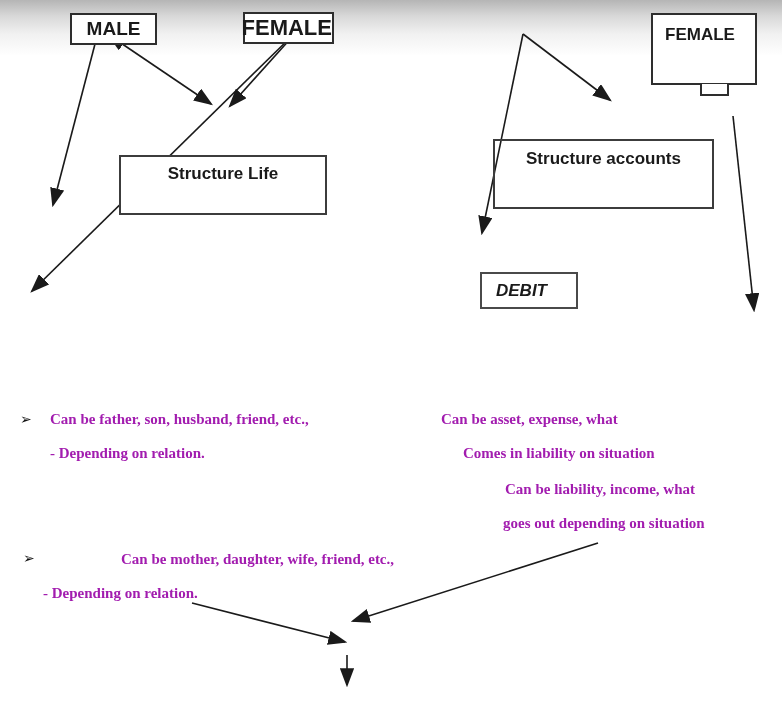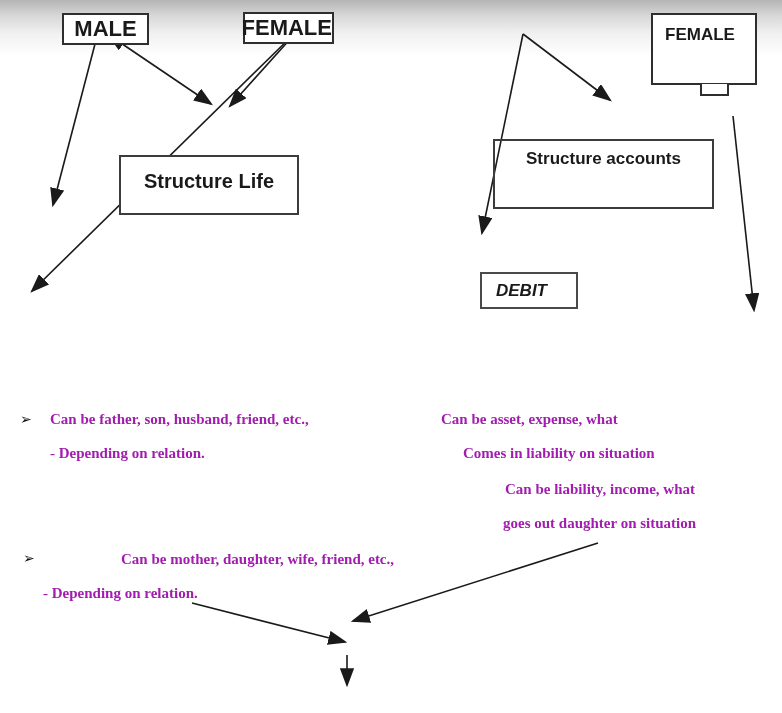--- a/index.html
+++ b/index.html
@@ -19,24 +19,24 @@
   .box{
     position:absolute;
     background:#ffffff;
     border:2px solid #2e2e2e;
     box-sizing:border-box;
     color:#1a1a1a;
     font-weight:bold;
   }
   .box-label{white-space:nowrap;}
   .box-center{display:flex;align-items:center;justify-content:center;}
-  .box-male{left:62px;top:13px;width:87px;height:32px;font-size:22px;}
+  .box-male{left:70px;top:13px;width:87px;height:32px;font-size:19px;}
   .box-female{left:243px;top:12px;width:91px;height:32px;font-size:22px;justify-content:flex-end;}
-  .box-structure-life{left:119px;top:155px;width:180px;height:60px;font-size:20px;
-    border-color:#3c3c3c;display:flex;justify-content:center;align-items:flex-start;padding-top:13px;}
+  .box-structure-life{left:119px;top:155px;width:208px;height:60px;font-size:17px;
+    border-color:#3c3c3c;display:flex;justify-content:center;align-items:flex-start;padding-top:7px;}
   .box-credit{left:651px;top:13px;width:106px;height:72px;font-size:17px;padding:10px 0 0 12px;}
   .credit-tab{
     position:absolute;left:700px;top:84px;width:29px;height:12px;
     background:#ffffff;border:2px solid #2e2e2e;border-top:none;box-sizing:border-box;
   }
   .box-structure-accounts{left:493px;top:139px;width:221px;height:70px;font-size:17px;
     border-color:#3c3c3c;display:flex;justify-content:center;align-items:flex-start;padding-top:8px;
     background:transparent;}
   .box-debit{left:480px;top:272px;width:98px;height:37px;font-size:17px;
     border-color:#4a4a4a;display:flex;align-items:center;padding-left:14px;font-style:italic;}
@@ -113,15 +113,15 @@
   <div class="note" style="left:50px;top:410px;">Can be father, son, husband, friend, etc.,</div>
   <div class="note" style="left:50px;top:444px;">- Depending on relation.</div>
 
   <span class="bullet" style="left:23px;top:550px;">➢</span>
   <div class="note" style="left:80px;top:550px;margin-left:41px;">Can be mother, daughter, wife, friend, etc.,</div>
   <div class="note" style="left:43px;top:584px;">- Depending on relation.</div>
 
   <div class="note" style="left:402px;top:410px;margin-left:39px;">Can be asset, expense, what</div>
   <div class="note" style="left:463px;top:444px;">Comes in liability on situation</div>
   <div class="note" style="left:505px;top:480px;">Can be liability, income, what</div>
-  <div class="note" style="left:503px;top:514px;">goes out daughter on situation</div>
+  <div class="note" style="left:503px;top:514px;">goes out depending on situation</div>
 
 </div>
 
 </body></html>

